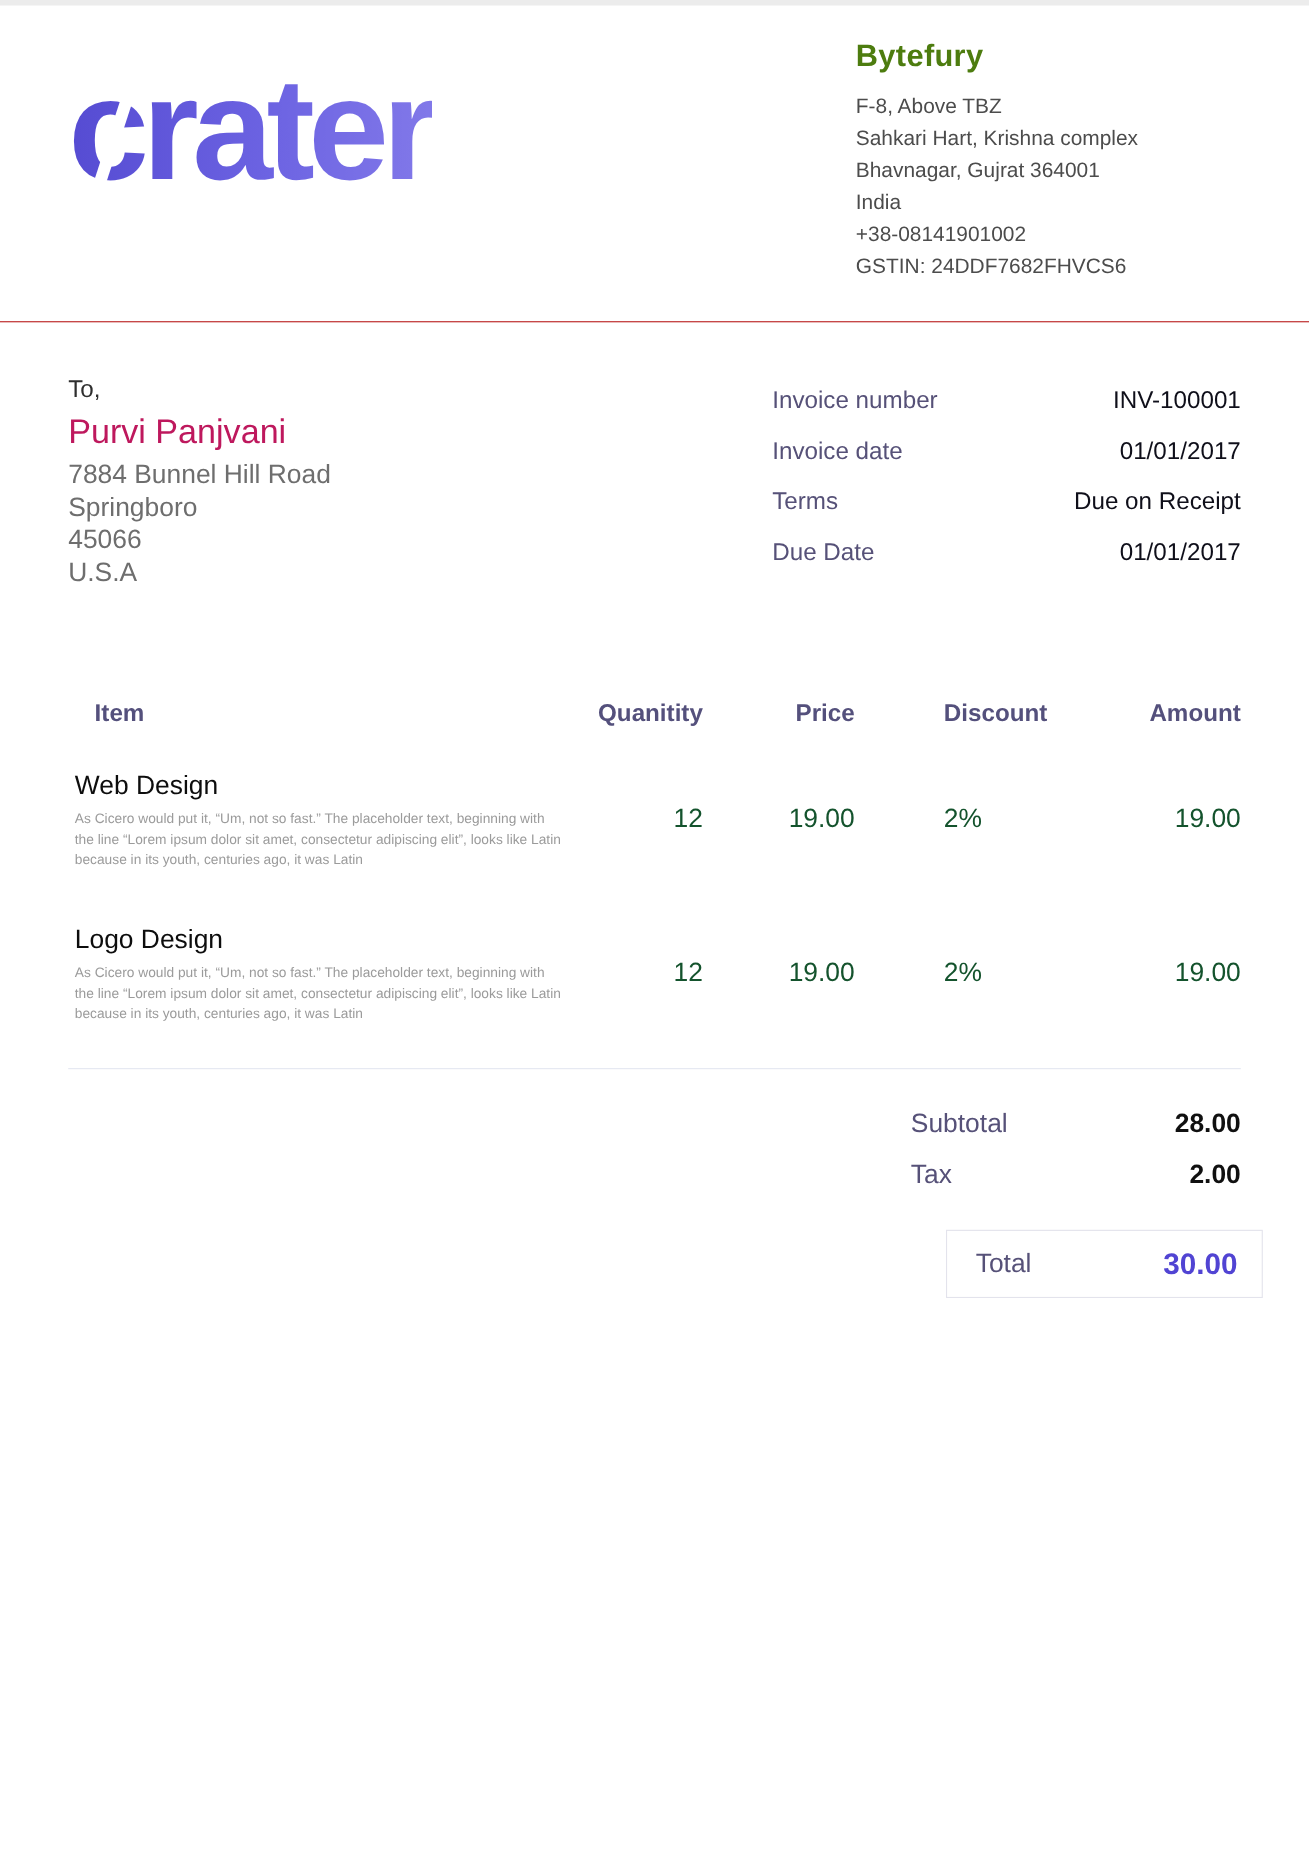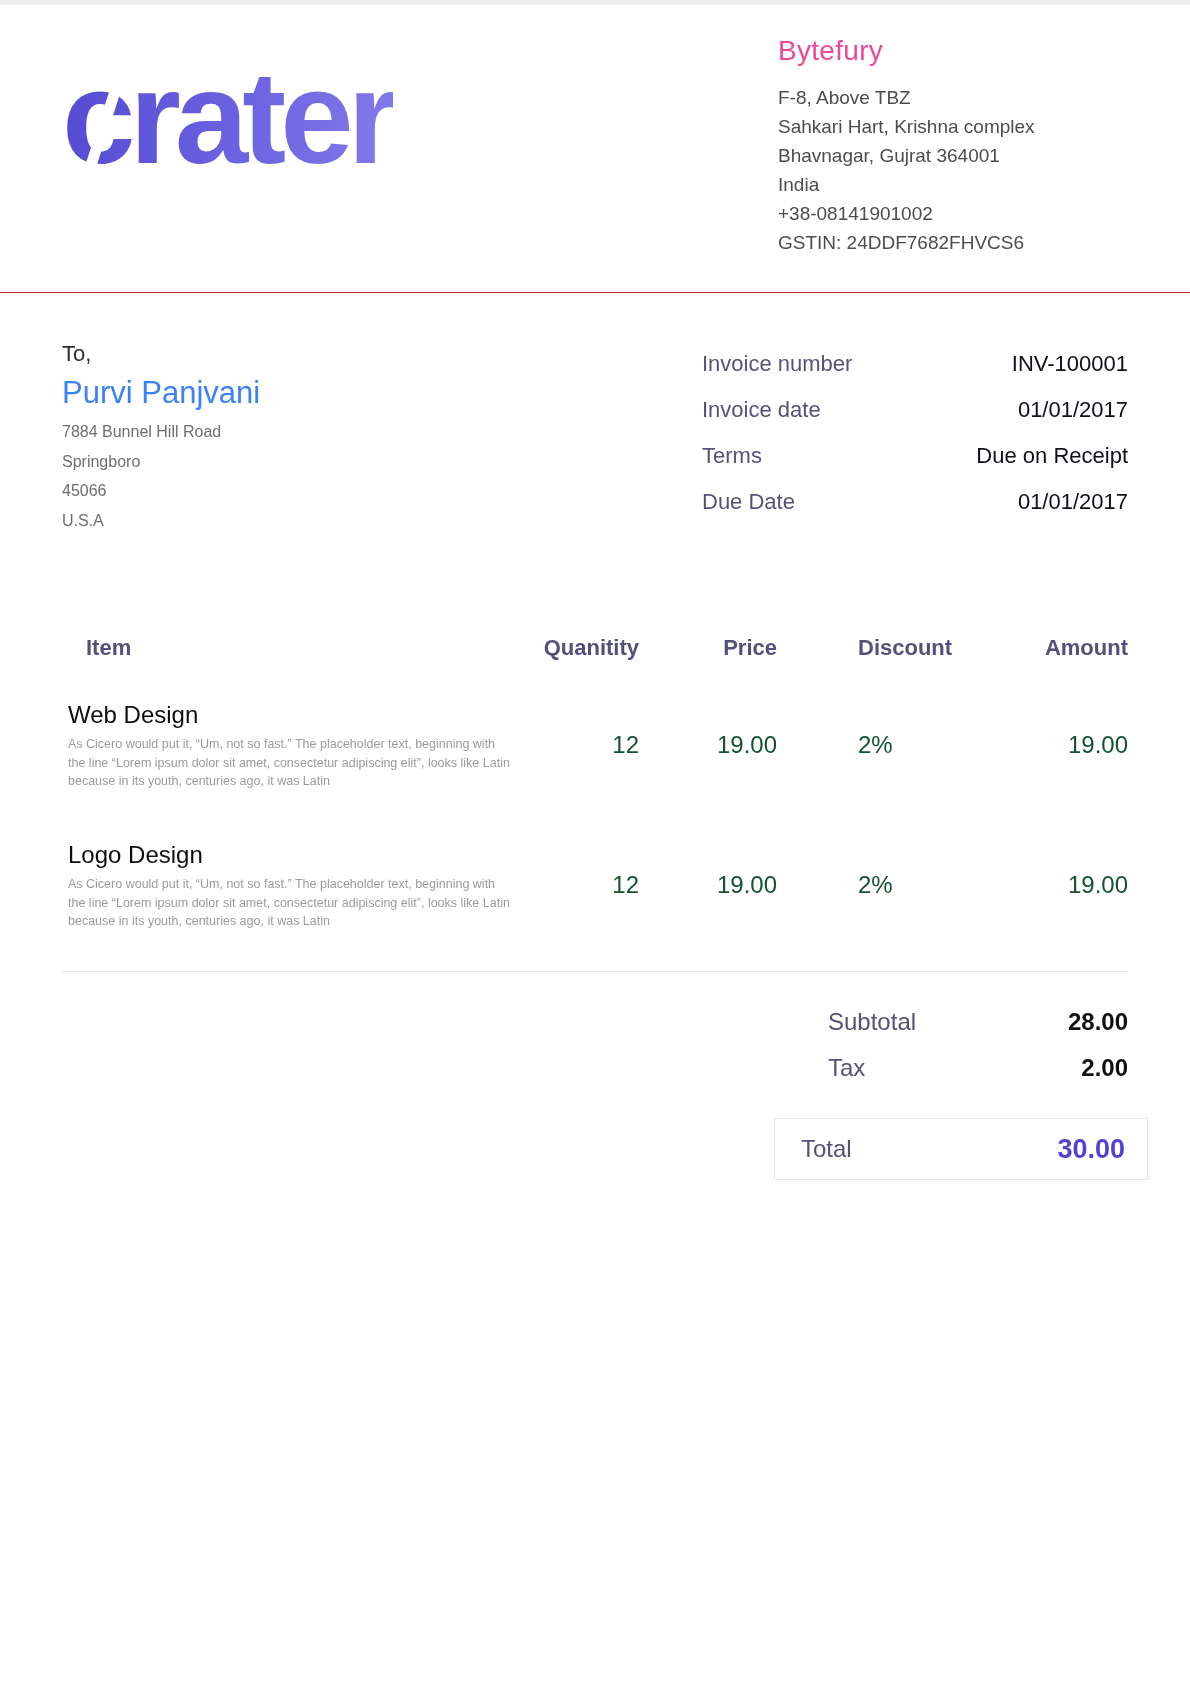--- a/index.html
+++ b/index.html
@@ -14,28 +14,28 @@
   .logo-wrap { margin-top:40px; position:relative; height:175px; }
   .logo { font-size:132px; font-weight:700; letter-spacing:-6px; line-height:1.1;
     background:linear-gradient(92deg,#554bd2 0%, #6c63e2 55%, #8279e9 100%);
     -webkit-background-clip:text; background-clip:text;
     -webkit-text-fill-color:transparent; color:transparent; }
   .slash { position:absolute; background:#ffffff; transform:rotate(18deg); }
   .slash-c { left:34px; top:40px; width:11px; height:96px; }
   .slash-r { left:356px; top:52px; width:9px; height:48px; }
 
   .company { width:350px; margin-top:30px; }
-  .company-name { font-size:28px; font-weight:400; color:#ec4899; margin-bottom:16px; letter-spacing:.3px; }
+  .company-name { font-size:28px; font-weight:700; color:#4d7c0f; margin-bottom:16px; letter-spacing:.3px; }
   .company-line { font-size:19px; line-height:29px; color:#4c4c4c; }
 
   
   .to-section { display:flex; justify-content:space-between; padding:0 62px; margin-top:38px;align-items:flex-end; }
   .to-label { font-size:22px; color:#2e2e2e; }
-  .bill-name { font-size:31px; color:#3b82f6; margin:8px 0 6px; }
-  .bill-line { font-size:16px; line-height:29.5px; color:#6e6e6e; }
+  .bill-name { font-size:31px; color:#be185d; margin:8px 0 6px; }
+  .bill-line { font-size:24px; line-height:29.5px; color:#6e6e6e; }
 
   .meta { width:426px; margin-top:20px; }
   .meta-row { display:flex; justify-content:space-between; align-items:baseline; margin-bottom:20px; }
   .meta-label { font-size:22px; color:#565178; }
   .meta-value { font-size:22px; font-weight:500; color:#0f0f1a; }
 
   
   .items { padding:0 62px; margin-top:100px; }
   .cols { position:relative; }
   .cell { position:absolute; top:0; white-space:nowrap; }
@@ -54,21 +54,21 @@
   .item-desc { font-size:12.5px; line-height:18.5px; width:452px; color:#9b9b9b; margin-top:6px; padding-left:6px; }
   .item-row .cell { top:30px; font-size:24px; color:#14532d; }
 
   .table-divider { margin:14px 62px 0; border-top:1px solid #e4e7f1; }
 
   
   .totals { margin:36px 62px 0; }
   .t-row { position:relative; height:46px; }
   .t-label { position:absolute; left:766px; top:0; font-size:24px; color:#565178; }
   .t-value { position:absolute; right:0; top:0; font-size:24px; font-weight:600; color:#101010; }
-  .total-box { margin-top:18px; margin-left:auto; margin-right:-20px; width:374px; height:62px;
+  .total-box { margin-top:18px; margin-left:auto; margin-right:-20px; width:288px; height:62px;
     border:1px solid #e3e3ec; display:flex; align-items:center; justify-content:space-between;
     padding:0 22px 0 26px; background:#ffffff; }
   .total-label { font-size:24px; color:#565178; }
   .total-value { font-size:27px; font-weight:700; }
 </style>
 </head>
 <body>
 
 <div class="top-strip"></div>
 

